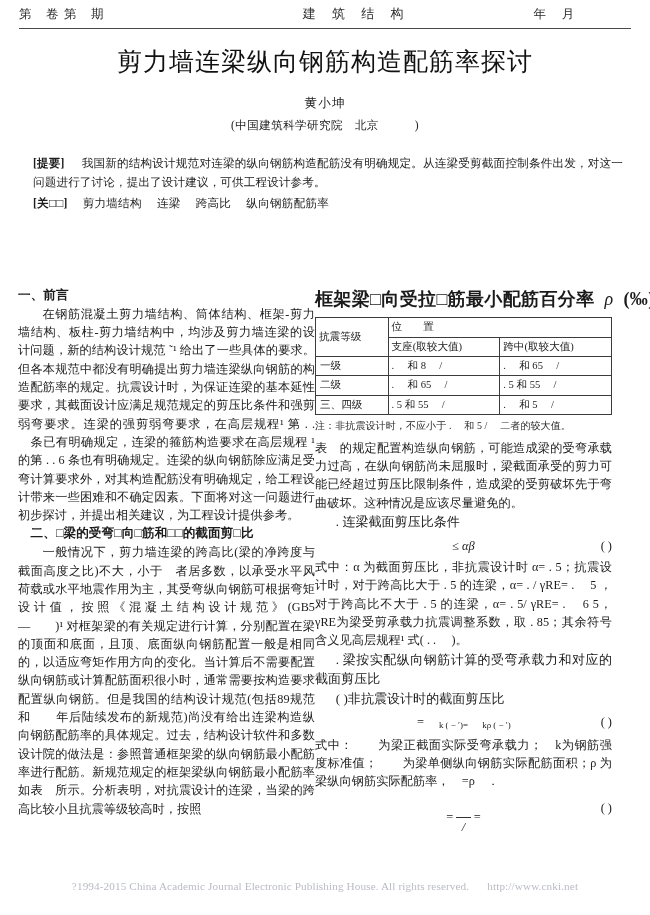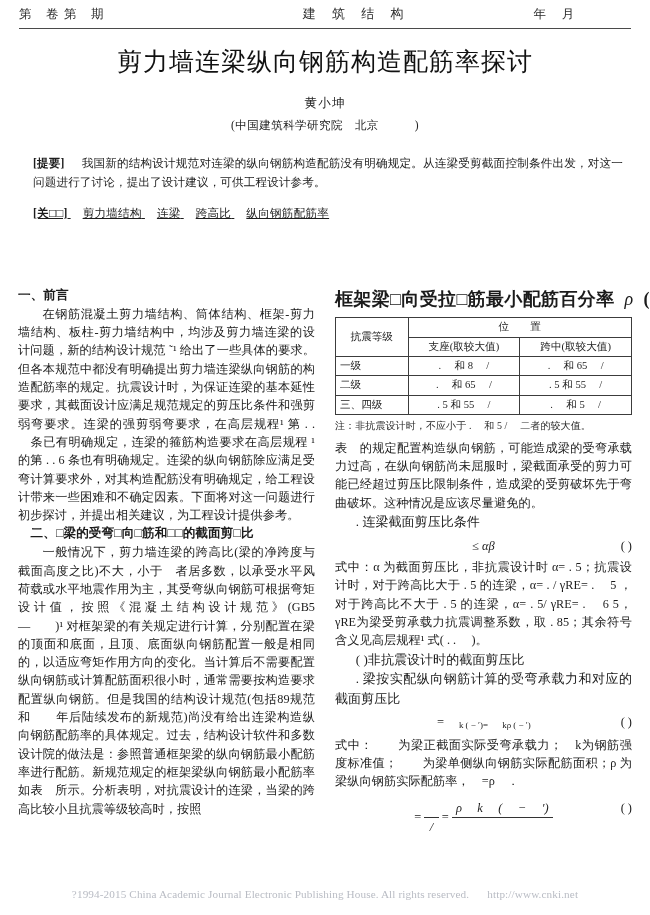--- a/index.html
+++ b/index.html
@@ -90,34 +90,32 @@
     font-size: 11.6px;
     line-height: 1.62;
     color: #1d1d1d;
     letter-spacing: 0.01em;
   }
   .abstract-block .lbl {
     font-weight: bold;
   }
   .abs-line { text-align: justify; }
   .keywords-line {
-    margin-top: 12px;
+    margin-top: 2px;
     letter-spacing: 0.02em;
-    text-decoration: underline;
   }
   .kw-sep { display: inline-block; width: 12px; }
 
   
   .columns {
     position: absolute;
     top: 286px;
     left: 18px;
     right: 18px;
     display: flex;
-    gap: 20px;
   }
   .col {
     width: 297px;
     font-size: 12.2px;
     line-height: 1.5;
     color: #1b1b1b;
   }
   .col p {
     margin: 0;
     text-align: justify;
@@ -152,21 +150,20 @@
   table.minrho {
     border-collapse: collapse;
     width: 100%;
     font-size: 10.6px;
     color: #1b1b1b;
   }
   table.minrho td, table.minrho th {
     border: 1px solid #3c3c3c;
     padding: 2px 3px;
     font-weight: normal;
-    text-align: center;
     line-height: 1.35;
   }
   table.minrho .lvl { text-align: left; padding-left: 4px; }
   table.minrho .tall { height: 34px; }
   .tbl-note {
     font-size: 10px;
     margin-top: 3px;
     text-align: left;
     color: #2a2a2a;
     letter-spacing: 0.01em;
@@ -204,21 +201,20 @@
   .footer {
     position: absolute;
     left: 0;
     right: 0;
     top: 880px;
     text-align: center;
     font-size: 11.2px;
     color: #b9bcc4;
     letter-spacing: 0.01em;
     font-family: "Liberation Serif", "DejaVu Serif", serif;
-    margin-top: 8px;
   }
   .footer .gap { display: inline-block; width: 18px; }
 </style>
 </head>
 <body>
 
 <div class="page">
 
   <div class="runhead">
     <div class="rh-left">第 卷第 期</div>
@@ -295,45 +291,41 @@
 
       <p class="sub-head">. 连梁截面剪压比条件</p>
 
       <div class="formula">
         <span>≤ αβ</span>
         <span class="eqno">( )</span>
       </div>
 
       <p>式中：α 为截面剪压比，非抗震设计时 α= . 5；抗震设计时，对于跨高比大于 . 5 的连梁，α= . / γRE= . 　5 ，对于跨高比不大于 . 5 的连梁，α= . 5/ γRE= . 　6 5，γRE为梁受剪承载力抗震调整系数，取 . 85；其余符号含义见高层规程¹ 式( . . 　)。</p>
 
+      <p class="sub-head">. 梁按实配纵向钢筋计算的受弯承载力和对应的截面剪压比</p>
       <p class="sub-head">( )非抗震设计时的截面剪压比</p>
-      <p class="sub-head">. 梁按实配纵向钢筋计算的受弯承载力和对应的截面剪压比</p>
 
       <div class="formula">
         <span>=</span>
         <span style="display:inline-block;width:8px"></span>
         <span class="sub">k ( − ′)=</span>
         <span style="display:inline-block;width:8px"></span>
         <span class="sub">kρ ( − ′)</span>
         <span class="eqno">( )</span>
       </div>
 
       <p>式中：　　为梁正截面实际受弯承载力；　k为钢筋强度标准值；　　为梁单侧纵向钢筋实际配筋面积；ρ 为梁纵向钢筋实际配筋率，　=ρ　．</p>
 
       <div class="formula" style="margin-top:8px">
         <span class="nm">=</span>
         <span class="frac">
           <span class="num">&nbsp;&nbsp;</span>
           <span class="den">/</span>
         </span>
         <span class="nm">=</span>
-        <span class="frac">
-          <span class="num">ρ 　k 　( 　− 　′)</span>
-          <span class="den">&nbsp;&nbsp;&nbsp;&nbsp;&nbsp;&nbsp;</span>
-        </span>
         <span class="eqno">( )</span>
       </div>
 
     </div>
   </div>
 
   <div class="footer">
     <span>?1994-2015 China Academic Journal Electronic Publishing House. All rights reserved.</span><span class="gap"></span><span>http://www.cnki.net</span>
   </div>
 

